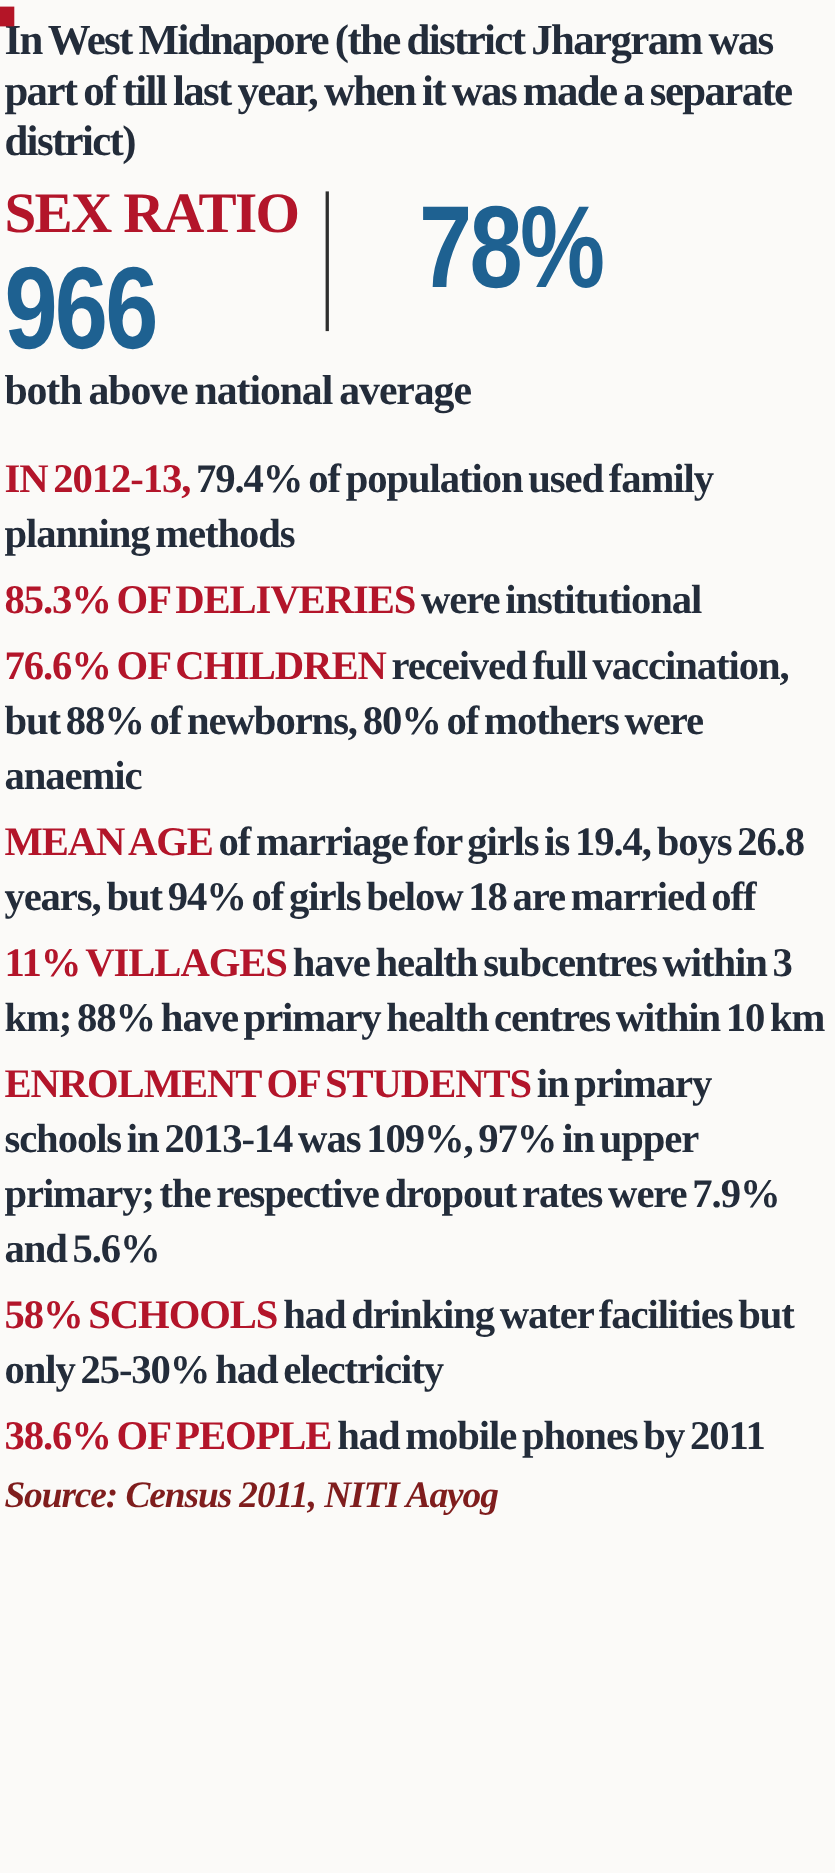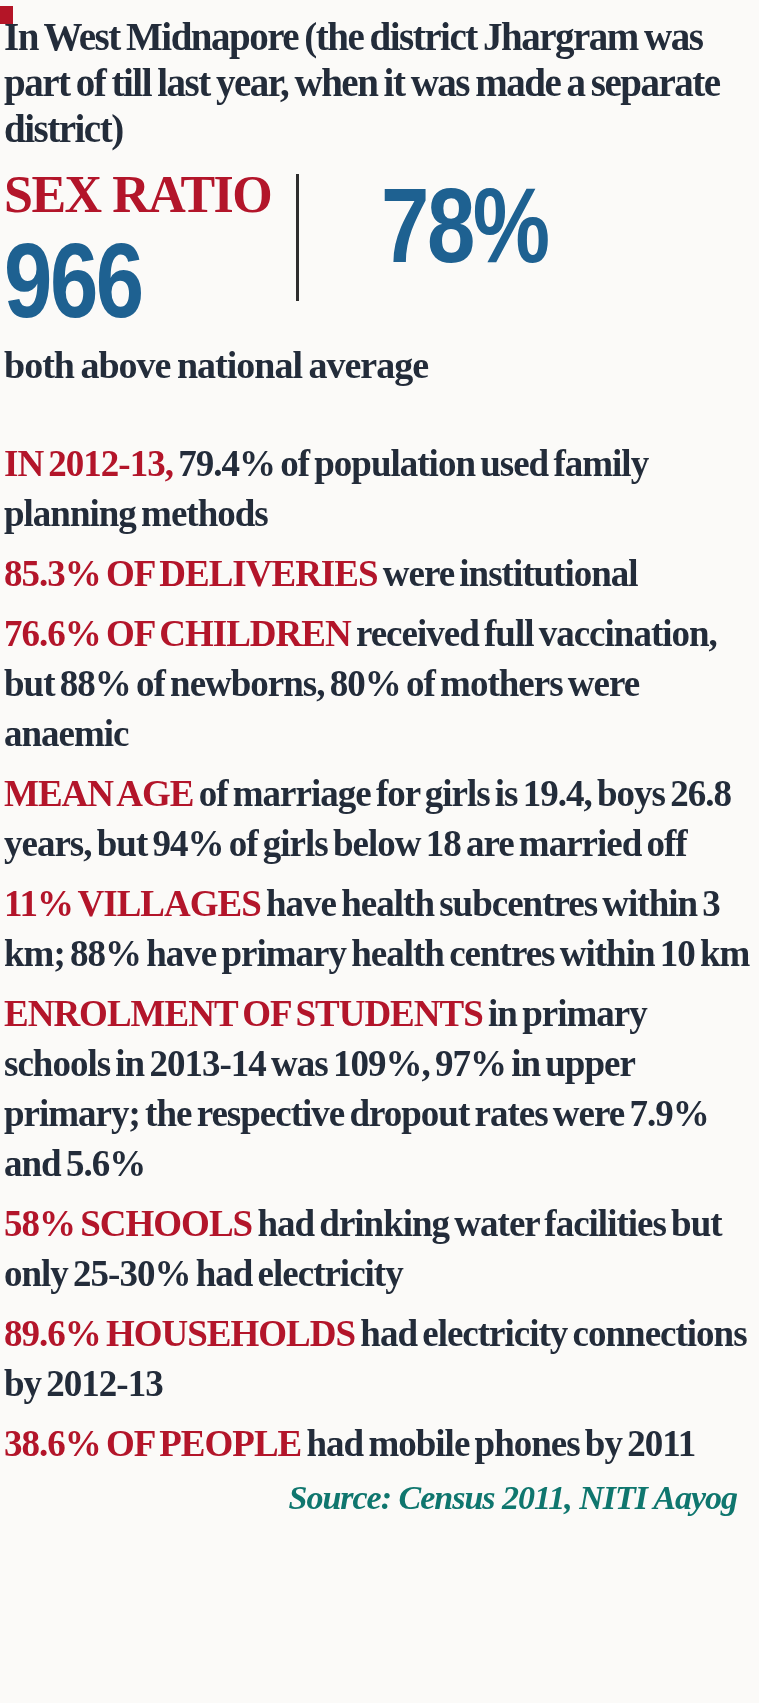--- a/index.html
+++ b/index.html
@@ -48,40 +48,39 @@
     font-size:106px;line-height:1.0;
     letter-spacing:-3px;
     color:#1e6191;
     margin-top:4px;
     transform:scaleX(.82);
     transform-origin:left top;
   }
   .note{
     font-size:38px;font-weight:bold;
     letter-spacing:-1px;word-spacing:-2px;
-    margin-top:10px;
     color:#232c3a;
   }
-  .facts{margin-top:52px;}
+  .facts{margin-top:34px;}
   .fact{
     font-size:37px;font-weight:bold;
     line-height:50px;
     letter-spacing:-1px;word-spacing:-3px;
     margin:0 0 10px 0;
     max-width:748px;
     color:#232c3a;
   }
   .fact .lead{color:#b3152a;}
   .source{
     font-size:34px;font-weight:bold;font-style:italic;
     letter-spacing:-1px;
-    text-align:right;
+    text-align:left;
     padding-right:14px;
     margin-top:6px;
-    color:#0f766e;
+    color:#7f1d1d;
   }
 </style>
 </head>
 <body>
 
 <div class="page">
 
   <div class="top-red-mark"></div>
 
   <div class="header">In West Midnapore (the district Jhargram was part of till last year, when it was made a separate district)</div>
@@ -100,19 +99,18 @@
   <div class="note">both above national average</div>
 
   <div class="facts">
     <p class="fact"><span class="lead">IN 2012-13,</span><span class="rest"> 79.4% of population used family planning methods</span></p>
     <p class="fact"><span class="lead">85.3% OF DELIVERIES</span><span class="rest"> were institutional</span></p>
     <p class="fact"><span class="lead">76.6% OF CHILDREN</span><span class="rest"> received full vaccination, but 88% of newborns, 80% of mothers were anaemic</span></p>
     <p class="fact"><span class="lead">MEAN AGE</span><span class="rest"> of marriage for girls is 19.4, boys 26.8 years, but 94% of girls below 18 are married off</span></p>
     <p class="fact"><span class="lead">11% VILLAGES</span><span class="rest"> have health subcentres within 3 km; 88% have primary health centres within 10 km</span></p>
     <p class="fact"><span class="lead">ENROLMENT OF STUDENTS</span><span class="rest"> in primary schools in 2013-14 was 109%, 97% in upper primary; the respective dropout rates were 7.9% and 5.6%</span></p>
     <p class="fact"><span class="lead">58% SCHOOLS</span><span class="rest"> had drinking water facilities but only 25-30% had electricity</span></p>
-    <p class="fact"><span class="lead">89.6% HOUSEHOLDS</span><span class="rest"> had electricity connections by 2012-13</span></p>
     <p class="fact"><span class="lead">38.6% OF PEOPLE</span><span class="rest"> had mobile phones by 2011</span></p>
   </div>
 
   <div class="source">Source: Census 2011, NITI Aayog</div>
 
 </div>
 
 </body></html>

